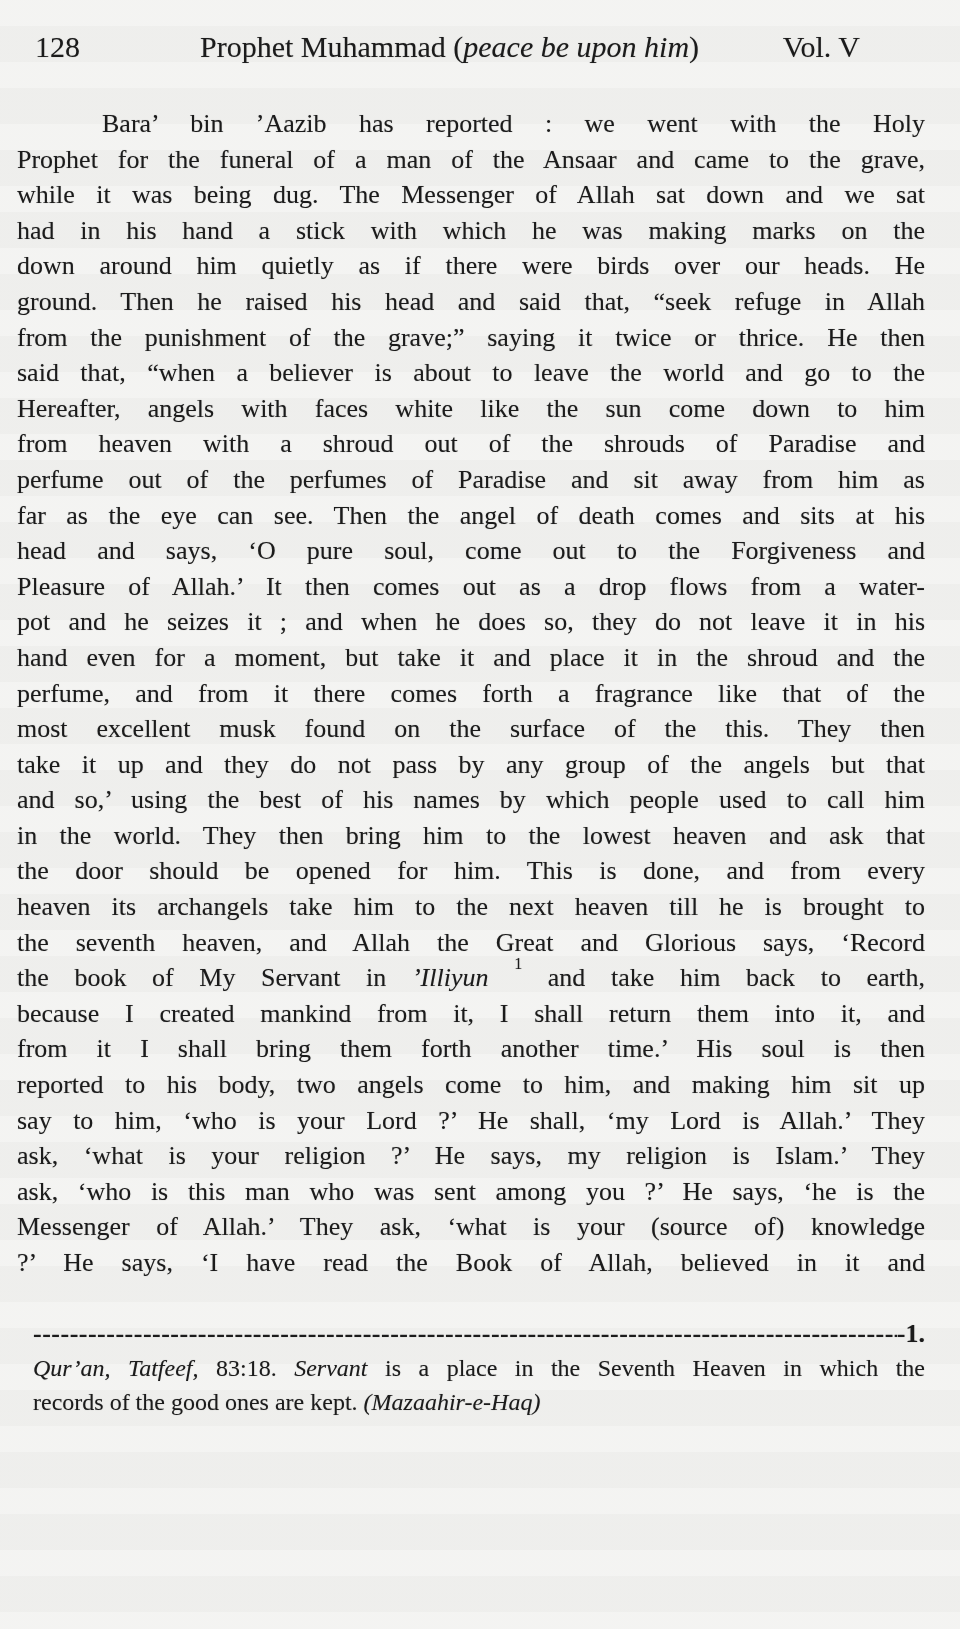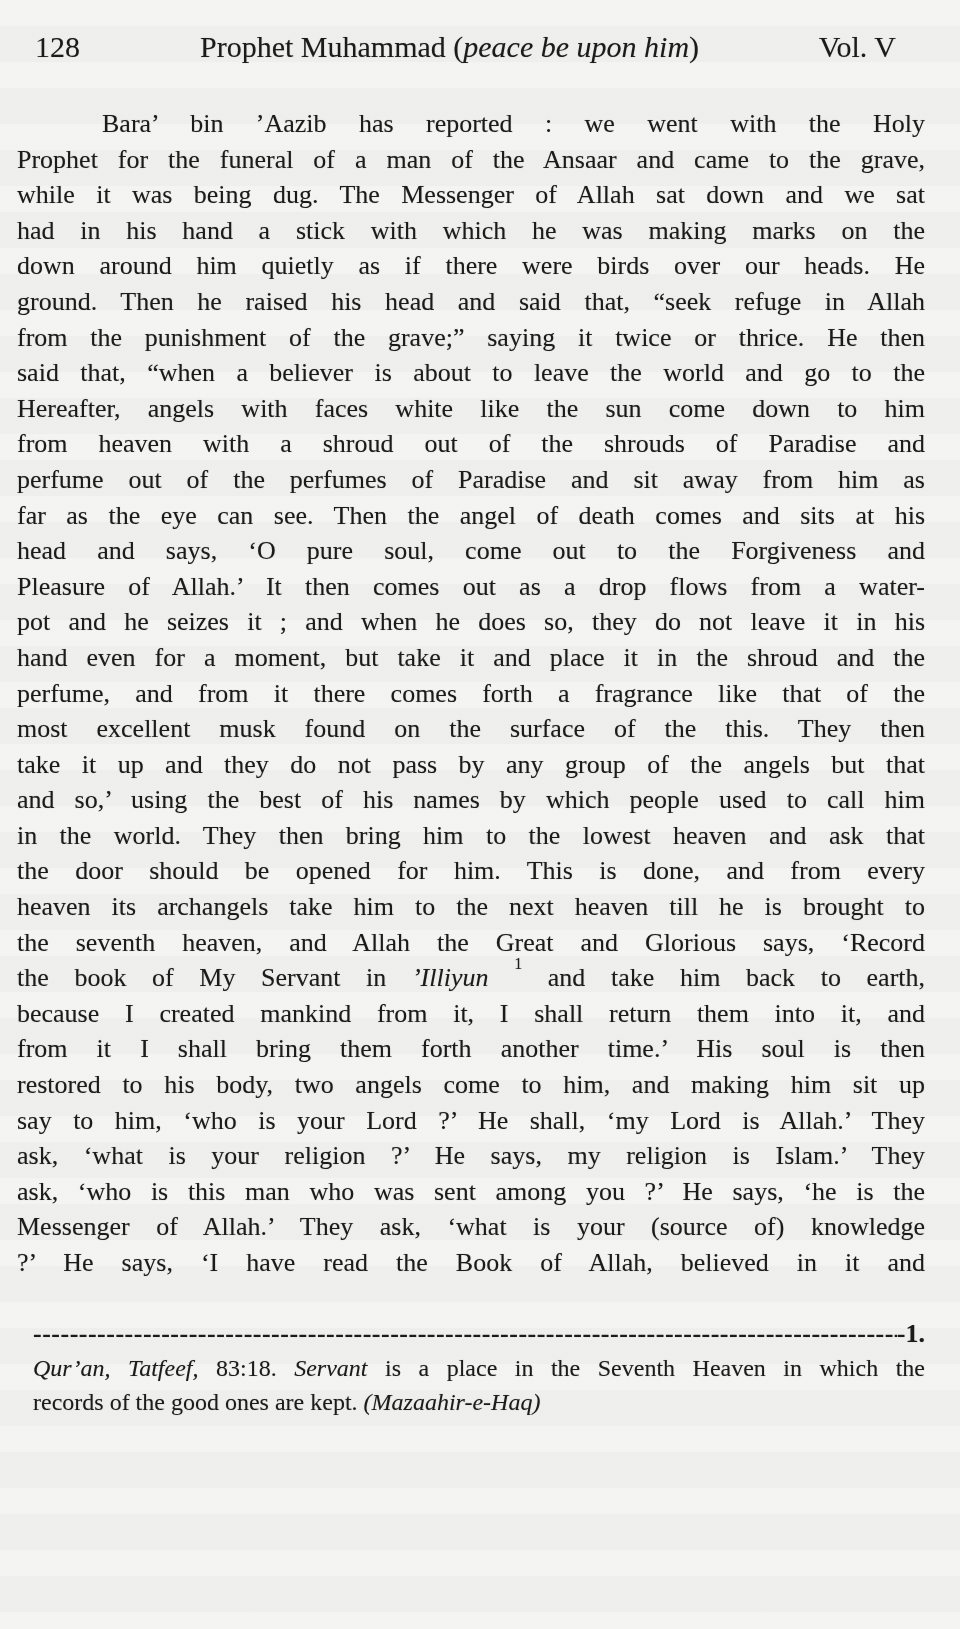--- a/index.html
+++ b/index.html
@@ -15,21 +15,21 @@
     color: #1b1b1b;
     font-family: "Liberation Serif", "DejaVu Serif", serif;
     position: relative;
     box-sizing: border-box;
     overflow: hidden;
     text-shadow: 0 0 1px rgba(45,45,45,0.35);
   }
   .header {
     display: flex;
     align-items: baseline;
-    padding: 30px 64px 0 35px;
+    padding: 30px 100px 0 35px;
     font-size: 30px;
     white-space: nowrap;
   }
   .header .title { margin-left: 120px; }
   .header .volume { margin-left: auto; }
   .body-text {
     padding: 42px 35px 0 17px;
     font-size: 26px;
     line-height: 35.6px;
   }
@@ -101,21 +101,21 @@
       <div class="line"><span>most excellent musk found on the surface of the this. They then</span></div>
       <div class="line"><span>take it up and they do not pass by any group of the angels but that</span></div>
       <div class="line"><span>and so,’ using the best of his names by which people used to call him</span></div>
       <div class="line"><span>in the world. They then bring him to the lowest heaven and ask that</span></div>
       <div class="line"><span>the door should be opened for him. This is done, and from every</span></div>
       <div class="line"><span>heaven its archangels take him to the next heaven till he is brought to</span></div>
       <div class="line"><span>the seventh heaven, and Allah the Great and Glorious says, ‘Record</span></div>
       <div class="line"><span>the book of My Servant in </span><i>’Illiyun</i><span> </span><sup class="fn-ref">1</sup><span> and take him back to earth,</span></div>
       <div class="line"><span>because I created mankind from it, I shall return them into it, and</span></div>
       <div class="line"><span>from it I shall bring them forth another time.’ His soul is then</span></div>
-      <div class="line"><span>restored to his body, two angels come to him, and making him sit up</span></div>
+      <div class="line"><span>reported to his body, two angels come to him, and making him sit up</span></div>
       <div class="line"><span>say to him, ‘who is your Lord ?’ He shall, ‘my Lord is Allah.’ They</span></div>
       <div class="line"><span>ask, ‘what is your religion ?’ He says, my religion is Islam.’ They</span></div>
       <div class="line"><span>ask, ‘who is this man who was sent among you ?’ He says, ‘he is the</span></div>
       <div class="line"><span>Messenger of Allah.’ They ask, ‘what is your (source of) knowledge</span></div>
       <div class="line"><span>?’ He says, ‘I have read the Book of Allah, believed in it and</span></div>
     </div>
 
   <div class="footnote-rule">
     <span class="dashes" id="rule-dashes">------------------------------------------------------------------------------------------------------------------------------------------</span>
       <span class="rule-label">-1.</span>

